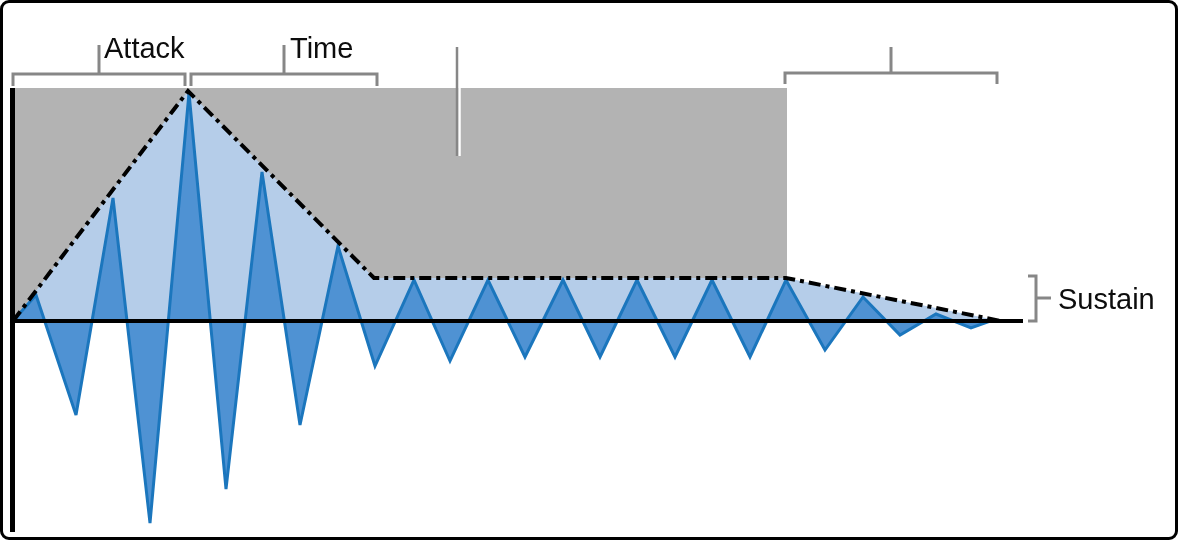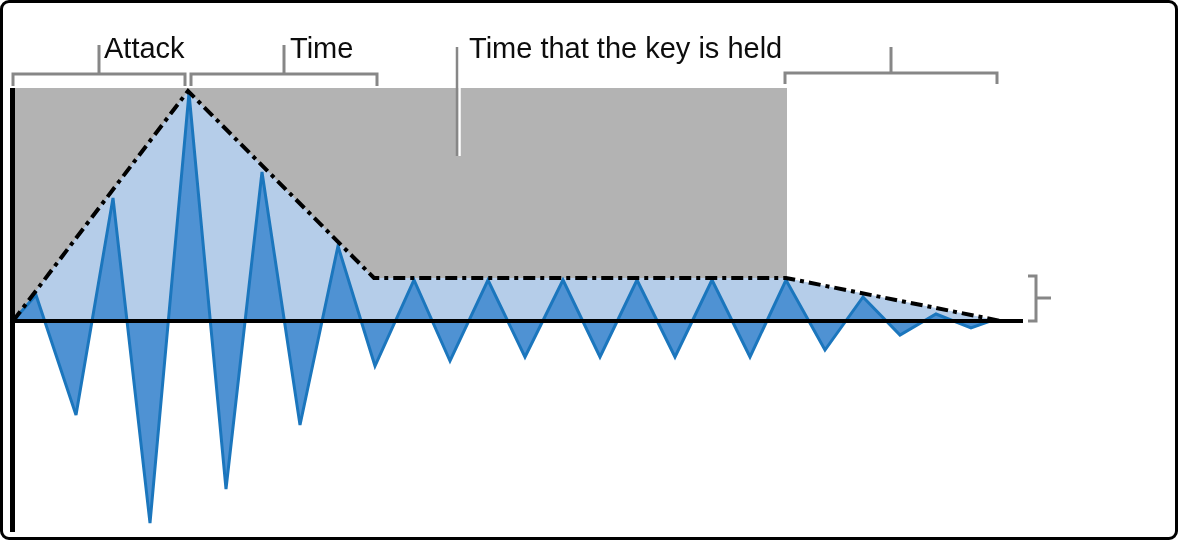--- a/index.html
+++ b/index.html
@@ -55,15 +55,15 @@
     <path class="bracket" d="M 188 83 L 188 71 L 374 71 L 374 83 M 281 71 L 281 42" stroke="#878787"></path>
     <path class="bracket" d="M 782 81 L 782 70 L 994 70 L 994 81 M 888 70 L 888 44" stroke="#878787"></path>
     <path class="bracket" d="M 1025 273 L 1033 273 L 1033 318 L 1025 318 M 1033 295 L 1048 295" stroke="#878787"></path>
 
     <path class="pointer" d="M 456.5 44 L 456.5 153" stroke="#ffffff"></path>
     <path class="pointer" d="M 454 44 L 454 153" stroke="#878787"></path>
   </svg>
 
   <div class="lbl" id="attack-label">Attack</div>
   <div class="lbl" id="decay-label">Time</div>
-  <div class="lbl" id="held-label">Time that the key is held</div>
+  <div class="lbl" id="sustain-label">Sustain</div>
 
 </div>
 
 </body></html>

